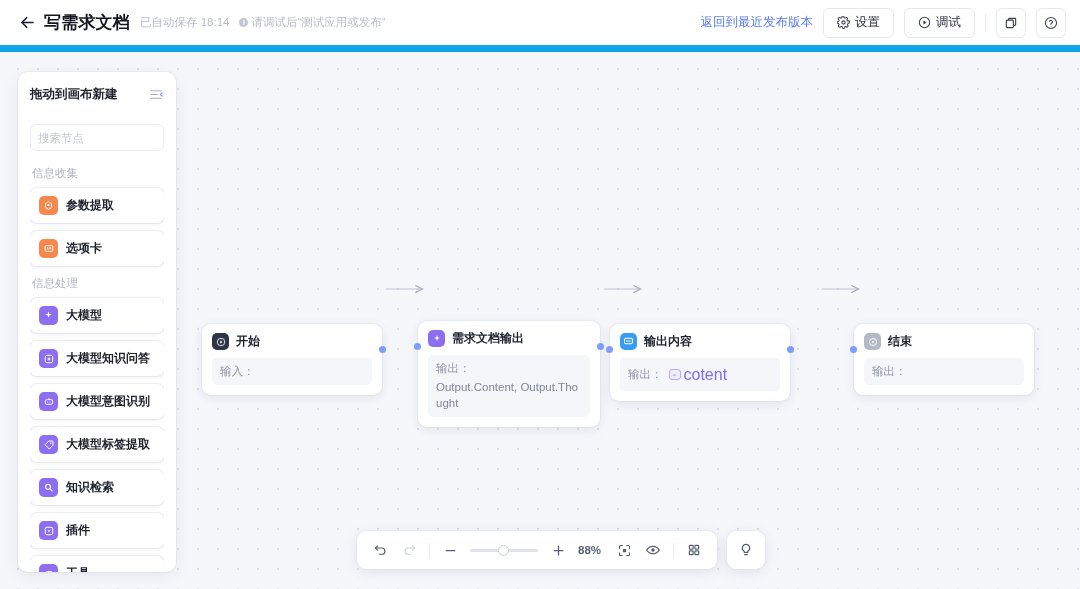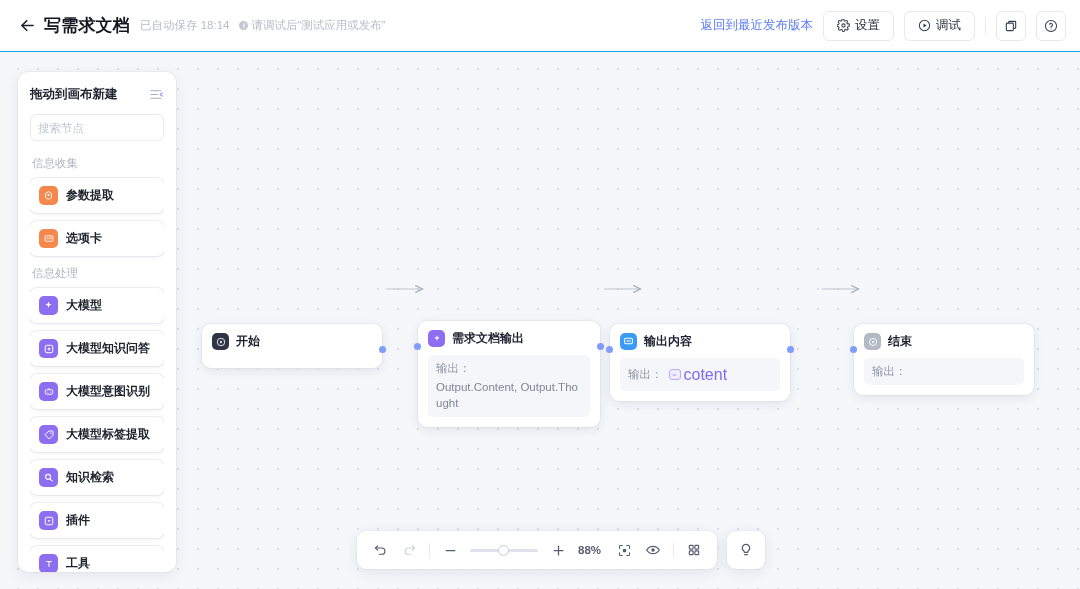--- a/index.html
+++ b/index.html
@@ -8,21 +8,21 @@
     font-family: "Liberation Sans", "DejaVu Sans", sans-serif;
     background: #ffffff;
     overflow: hidden;
   }
   #app { position: relative; width: 1080px; height: 589px; }
 
   
   .header {
     position: absolute; left: 0; top: 0; width: 1080px; height: 52px;
     background: #ffffff; display: flex; align-items: center;
-    border-bottom: 1px solid #0ea5e9;
+    border-bottom: 7px solid #0ea5e9;
     z-index: 30;
   }
   .back-arrow {
     margin-left: 16px; width: 22px; height: 22px;
     display: flex; align-items: center; justify-content: center;
     color: #1d2030; cursor: pointer;
   }
   .doc-title {
     margin-left: 6px; font-size: 17px; font-weight: 700; color: #14161f;
     letter-spacing: .2px;
@@ -66,21 +66,21 @@
 
   
   .panel {
     position: absolute; left: 18px; top: 20px; width: 158px; height: 500px;
     background: #ffffff; border-radius: 10px;
     box-shadow: 0 4px 16px rgba(30,38,70,.08), 0 0 0 1px rgba(235,237,243,.9);
     padding: 14px 12px 0 12px; overflow: hidden;
   }
   .panel-head {
     display: flex; align-items: center; justify-content: space-between;
-    margin-bottom: 11px;
+    margin-bottom: 21px;
     text-align: right;
   }
   .panel-title { font-size: 12.5px; font-weight: 700; color: #1f2330; }
   .collapse-ico { width: 15px; height: 15px; cursor: pointer; }
   .search-box {
     height: 27px; border: 1px solid #e9ebf1; border-radius: 6px;
     display: flex; align-items: center; padding: 0 7px; margin-bottom: 13px;
   }
   .search-box input {
     flex: 1; border: 0; outline: none; font-size: 11.5px; color: #30344a;
@@ -255,20 +255,24 @@
         <div class="port right"></div>
         <div class="fnode-head">
           <span class="ico dark">
             <svg width="10" height="10" viewBox="0 0 24 24" fill="none" stroke="#fff" stroke-width="2">
               <circle cx="12" cy="12" r="9"></circle>
                 <path d="M10 8.4l6 3.6-6 3.6z" fill="#fff" stroke="none"></path>
             </svg>
           </span>
           <span class="fnode-title">开始</span>
         </div>
+        <div class="fnode-body">
+          <span class="lbl">输入：</span>
+          <span class="val"></span>
+        </div>
       </div>
 
       <div class="fnode" style="left:418px; top:222px; width:182px;">
         <div class="port left"></div>
         <div class="port right"></div>
         <div class="fnode-head">
           <span class="ico" style="background:#8d6ef0;">
             <svg width="10" height="10" viewBox="0 0 24 24" fill="#fff">
               <path d="M12 2.5l1.7 5.3 5.3 1.7-5.3 1.7L12 16.5l-1.7-5.3L5 9.5l5.3-1.7z"></path>
             </svg>

